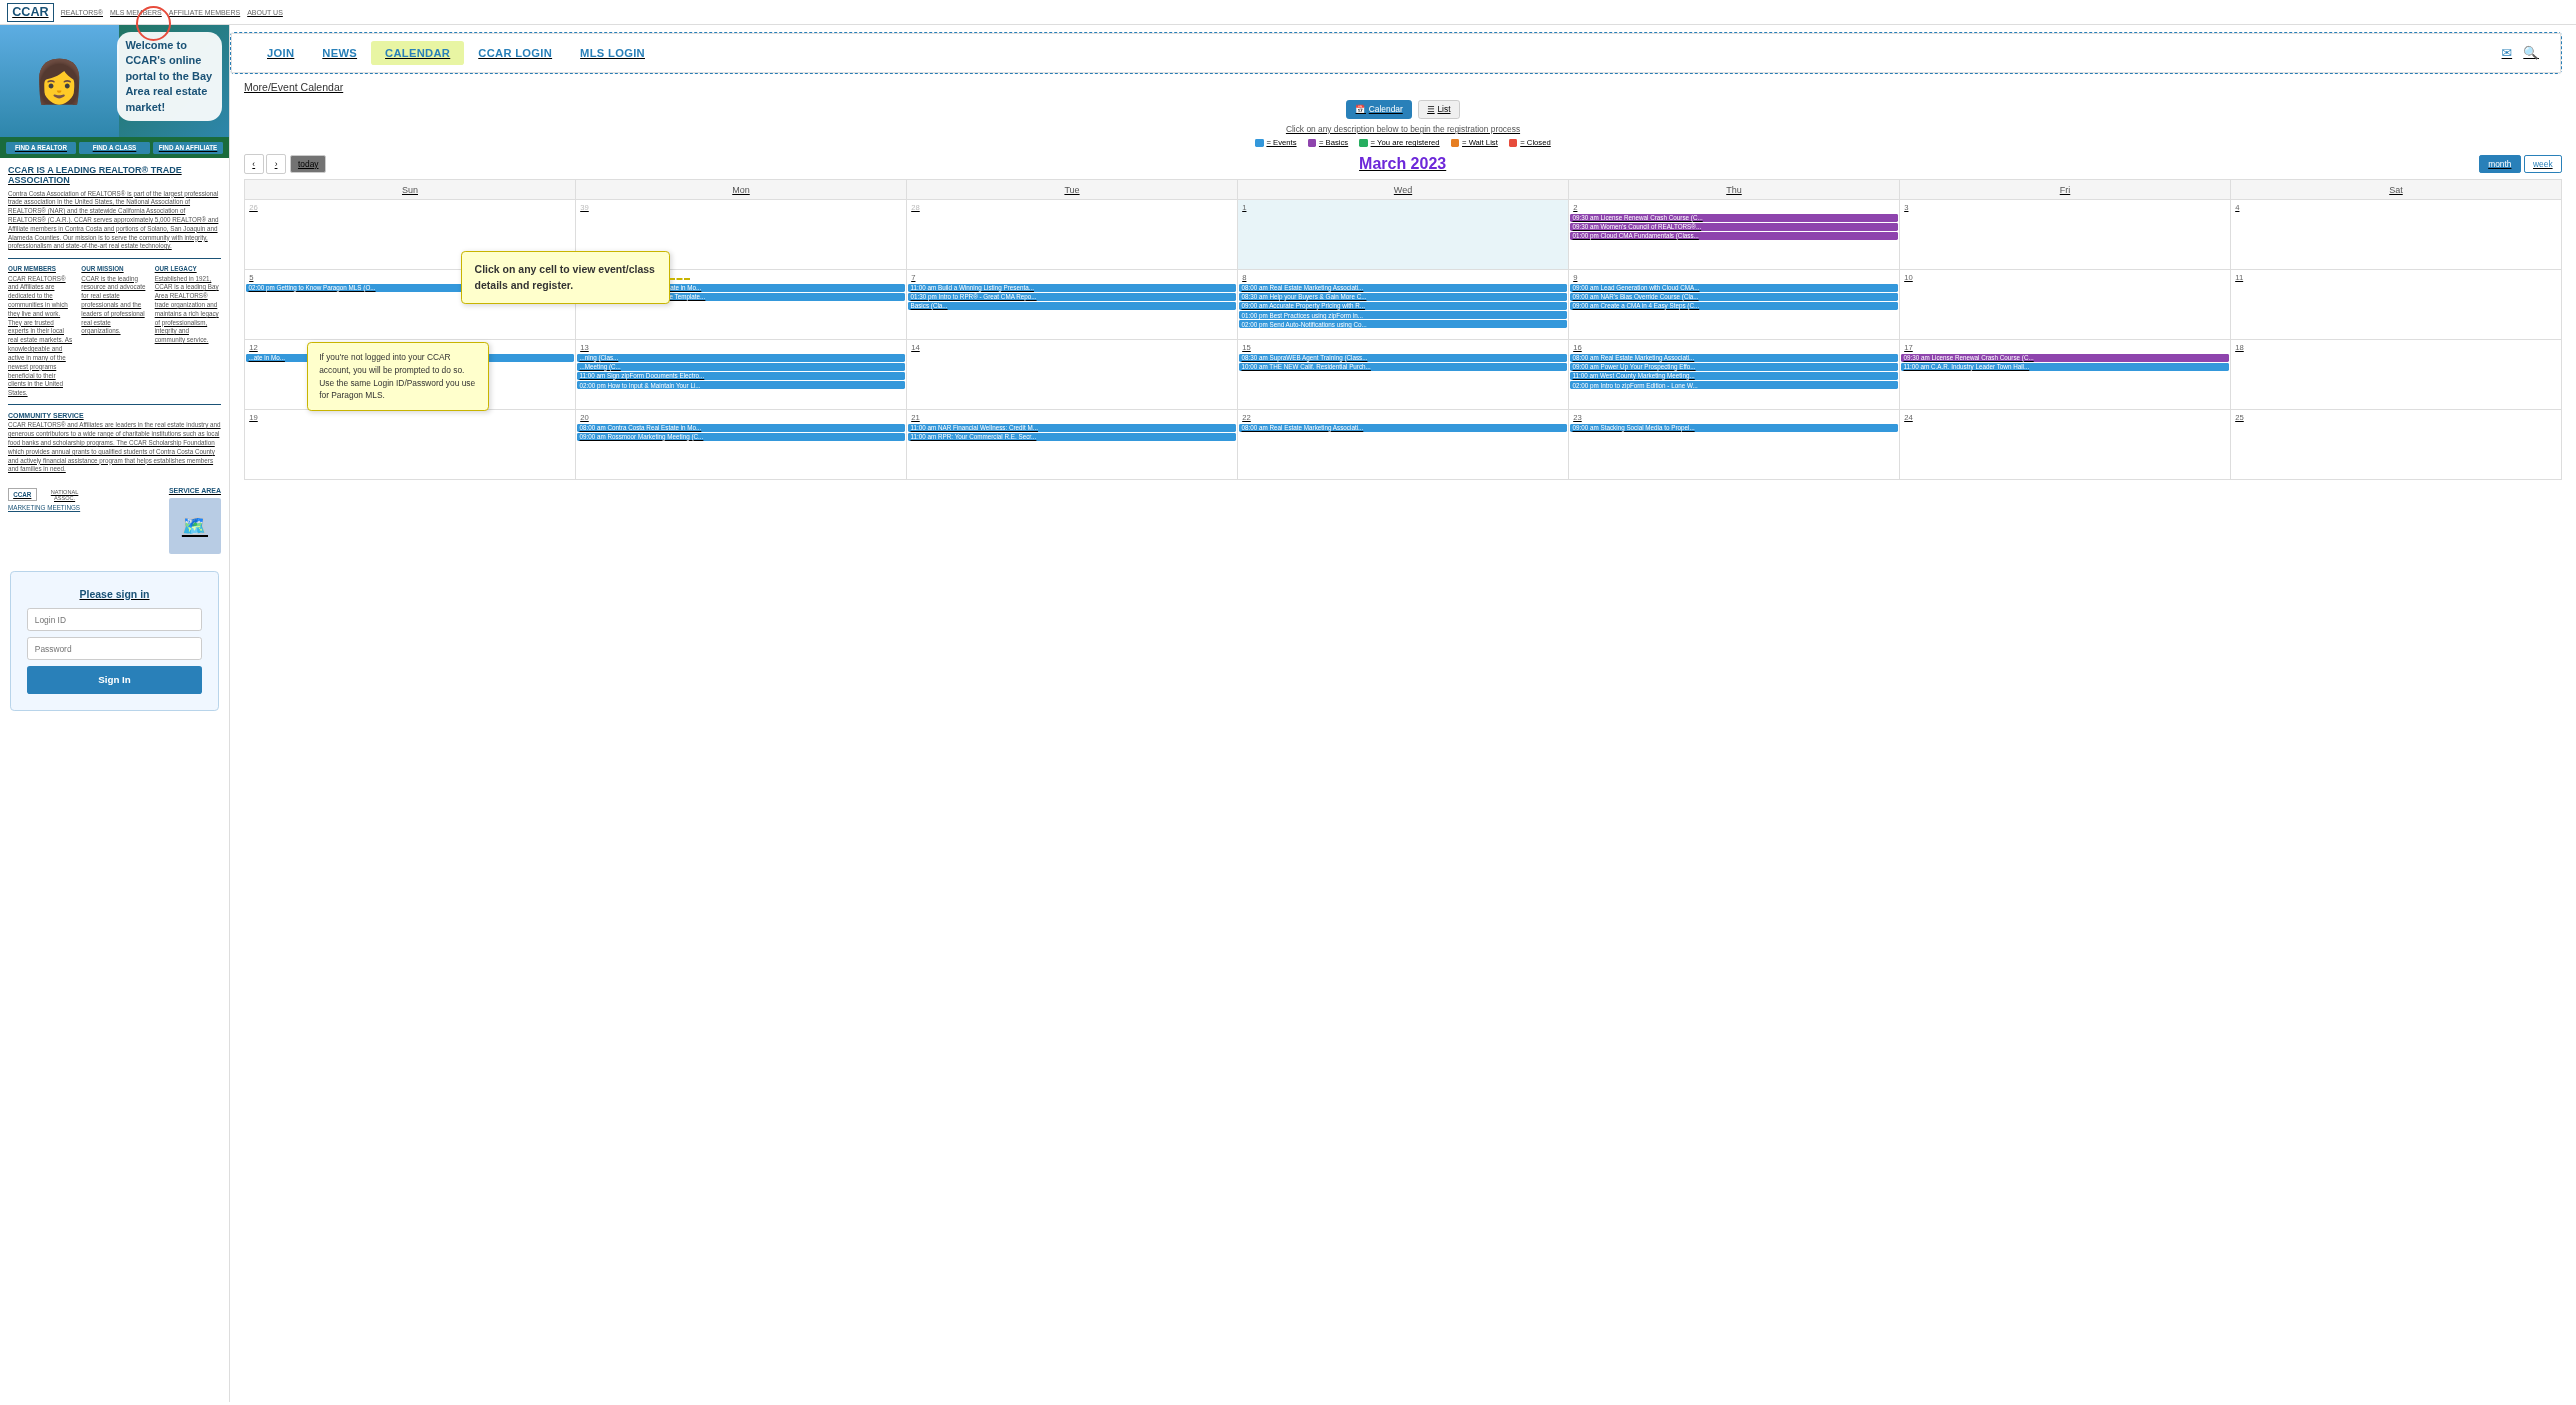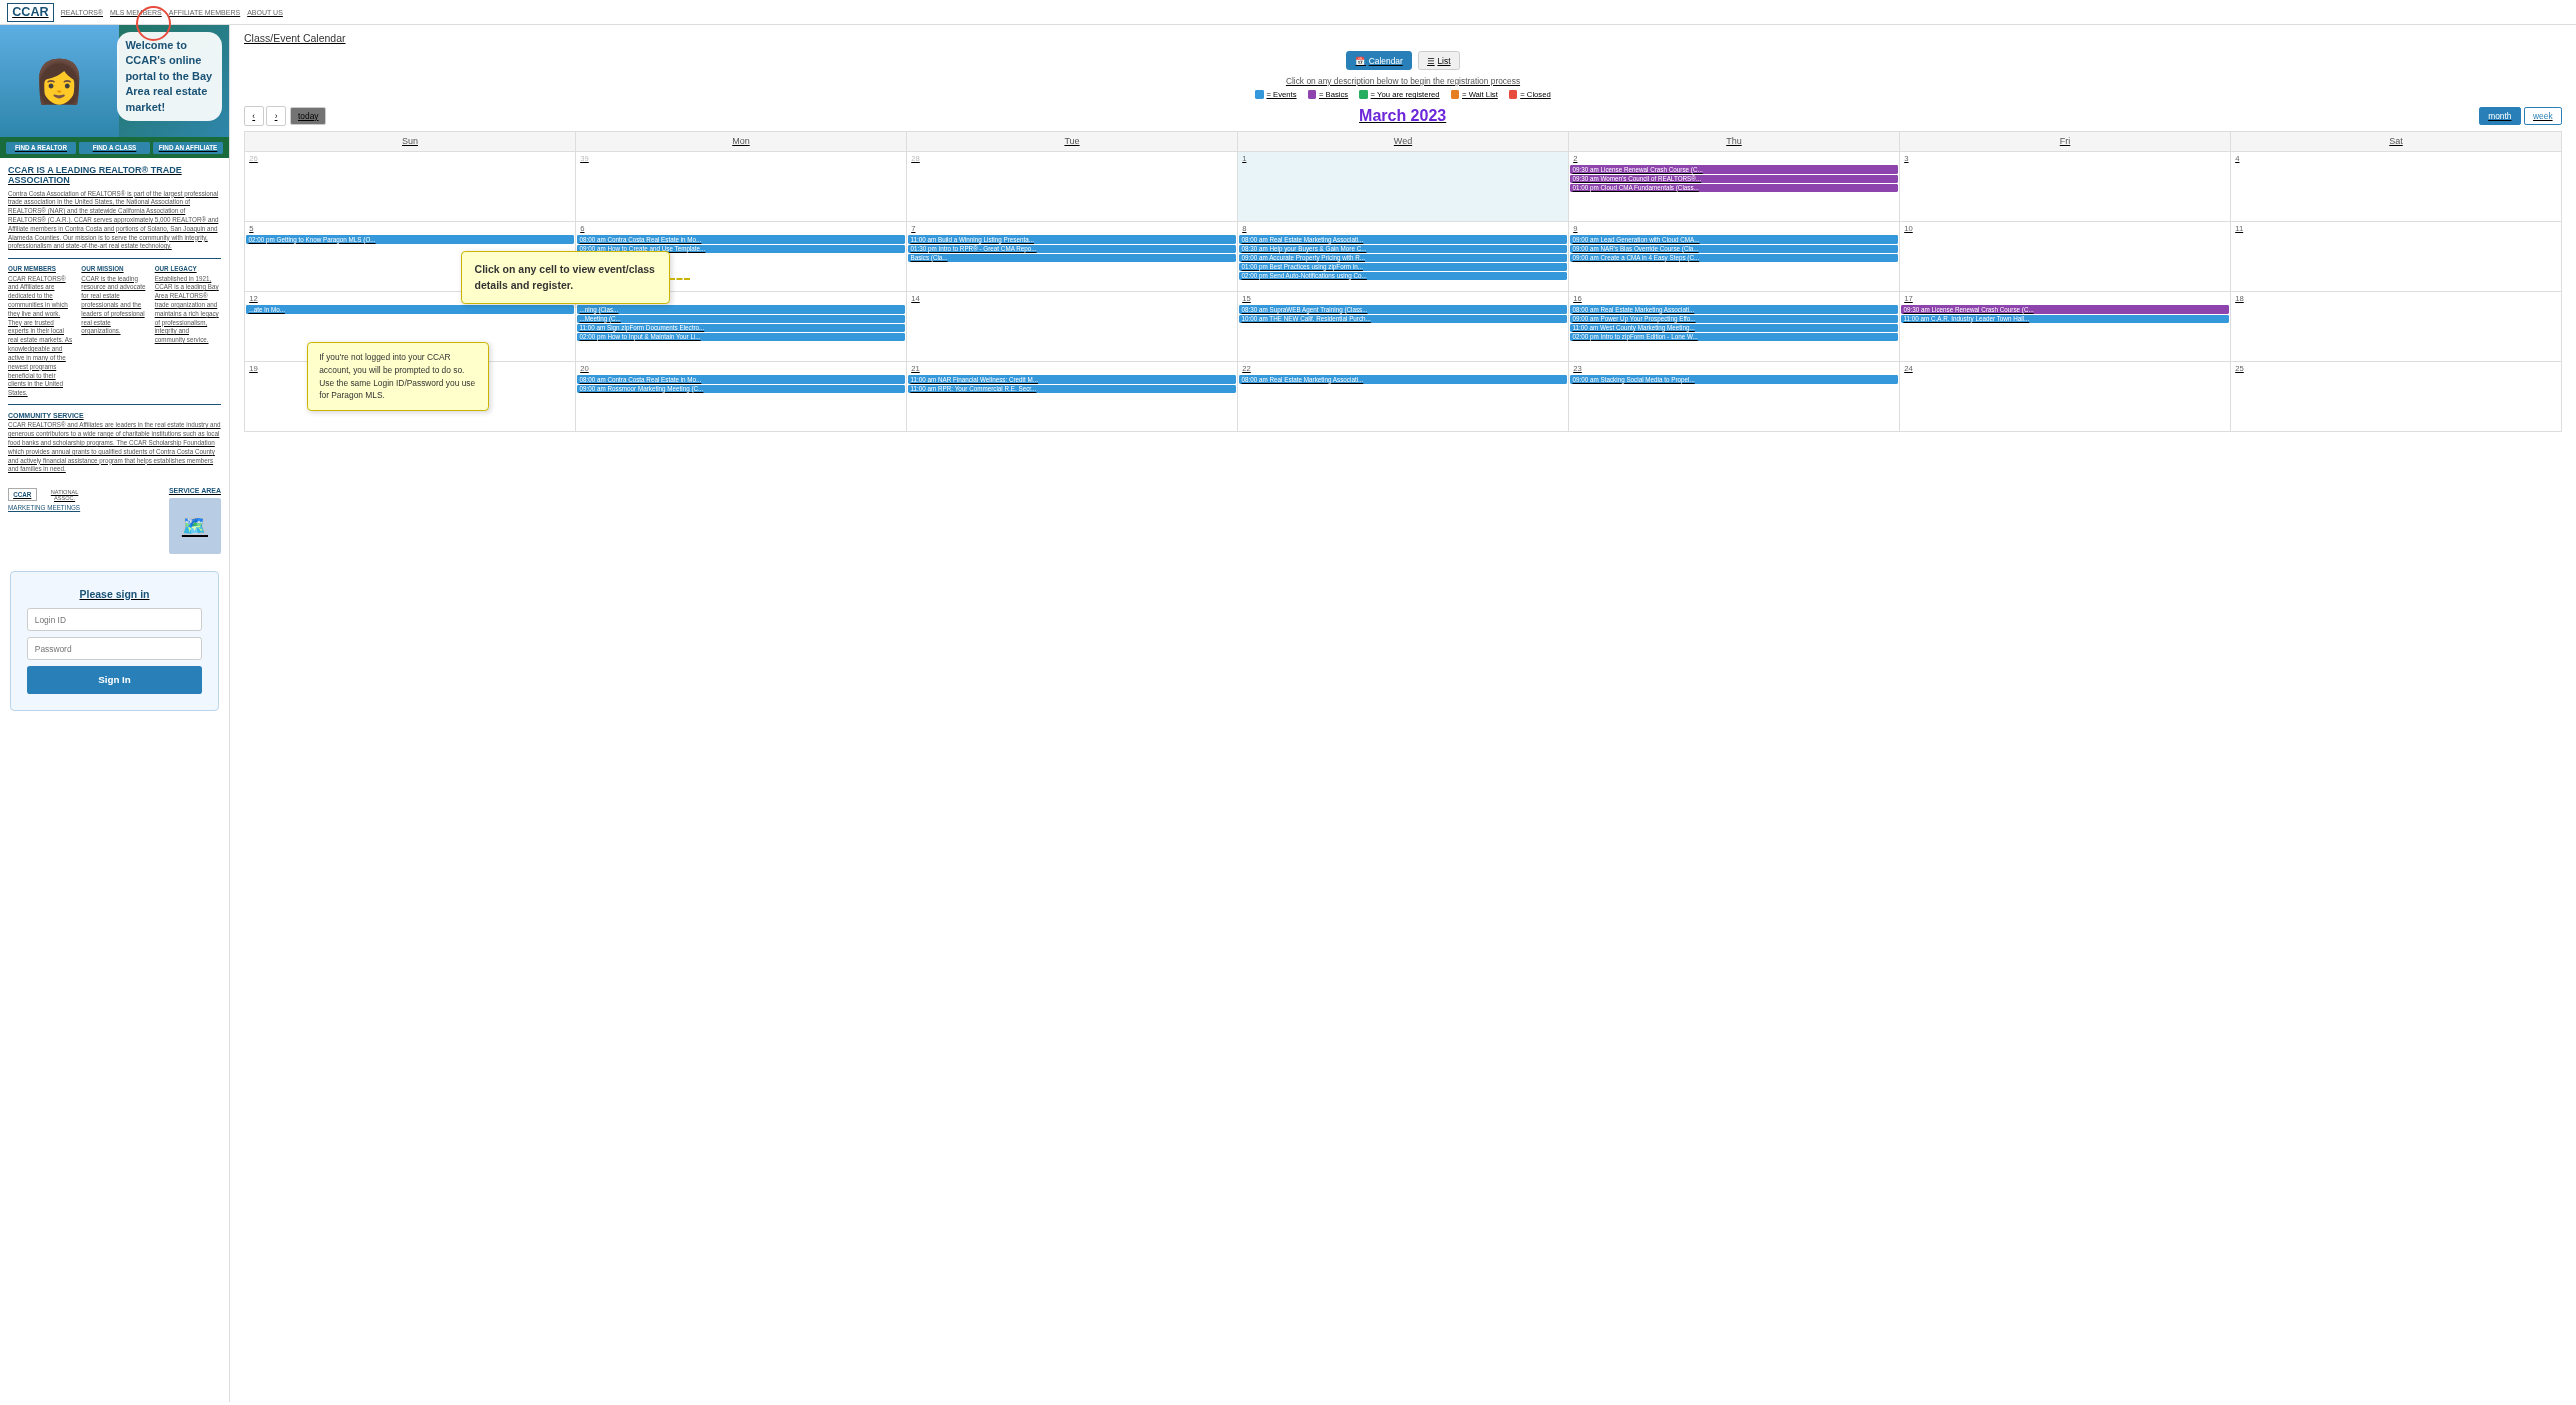--- a/index.html
+++ b/index.html
@@ -180,23 +180,36 @@
     <div class="signin-panel">
       <div class="signin-title">Please sign in</div>
       <input class="signin-field" type="text" placeholder="Login ID" style="">
       <input class="signin-field" type="password" placeholder="Password" style="">
       <button class="signin-btn">Sign In</button>
     </div>
   </div>
 
   <div class="right-content">
 
+    <div class="nav-dashed-border">
+      <div class="nav-bar">
+        <span class="nav-item">JOIN</span>
+        <span class="nav-item">NEWS</span>
+        <span class="nav-item active">CALENDAR</span>
+        <span class="nav-item">CCAR LOGIN</span>
+        <span class="nav-item">MLS LOGIN</span>
+        <div class="nav-icons">
+          <span class="nav-icon">✉</span>
+          <span class="nav-icon">🔍</span>
+        </div>
+      </div>
+    </div>
 
     <div class="calendar-area">
-      <div class="calendar-header-title">Class/Event Calendar</div>
+      <div class="calendar-header-title">More/Event Calendar</div>
 
       <div class="calendar-controls-top">
         <button class="cal-btn active">
           <span>📅</span>
           <span>Calendar</span>
         </button>
         <button class="cal-btn">
           <span>☰</span>
           <span>List</span>
         </button>

